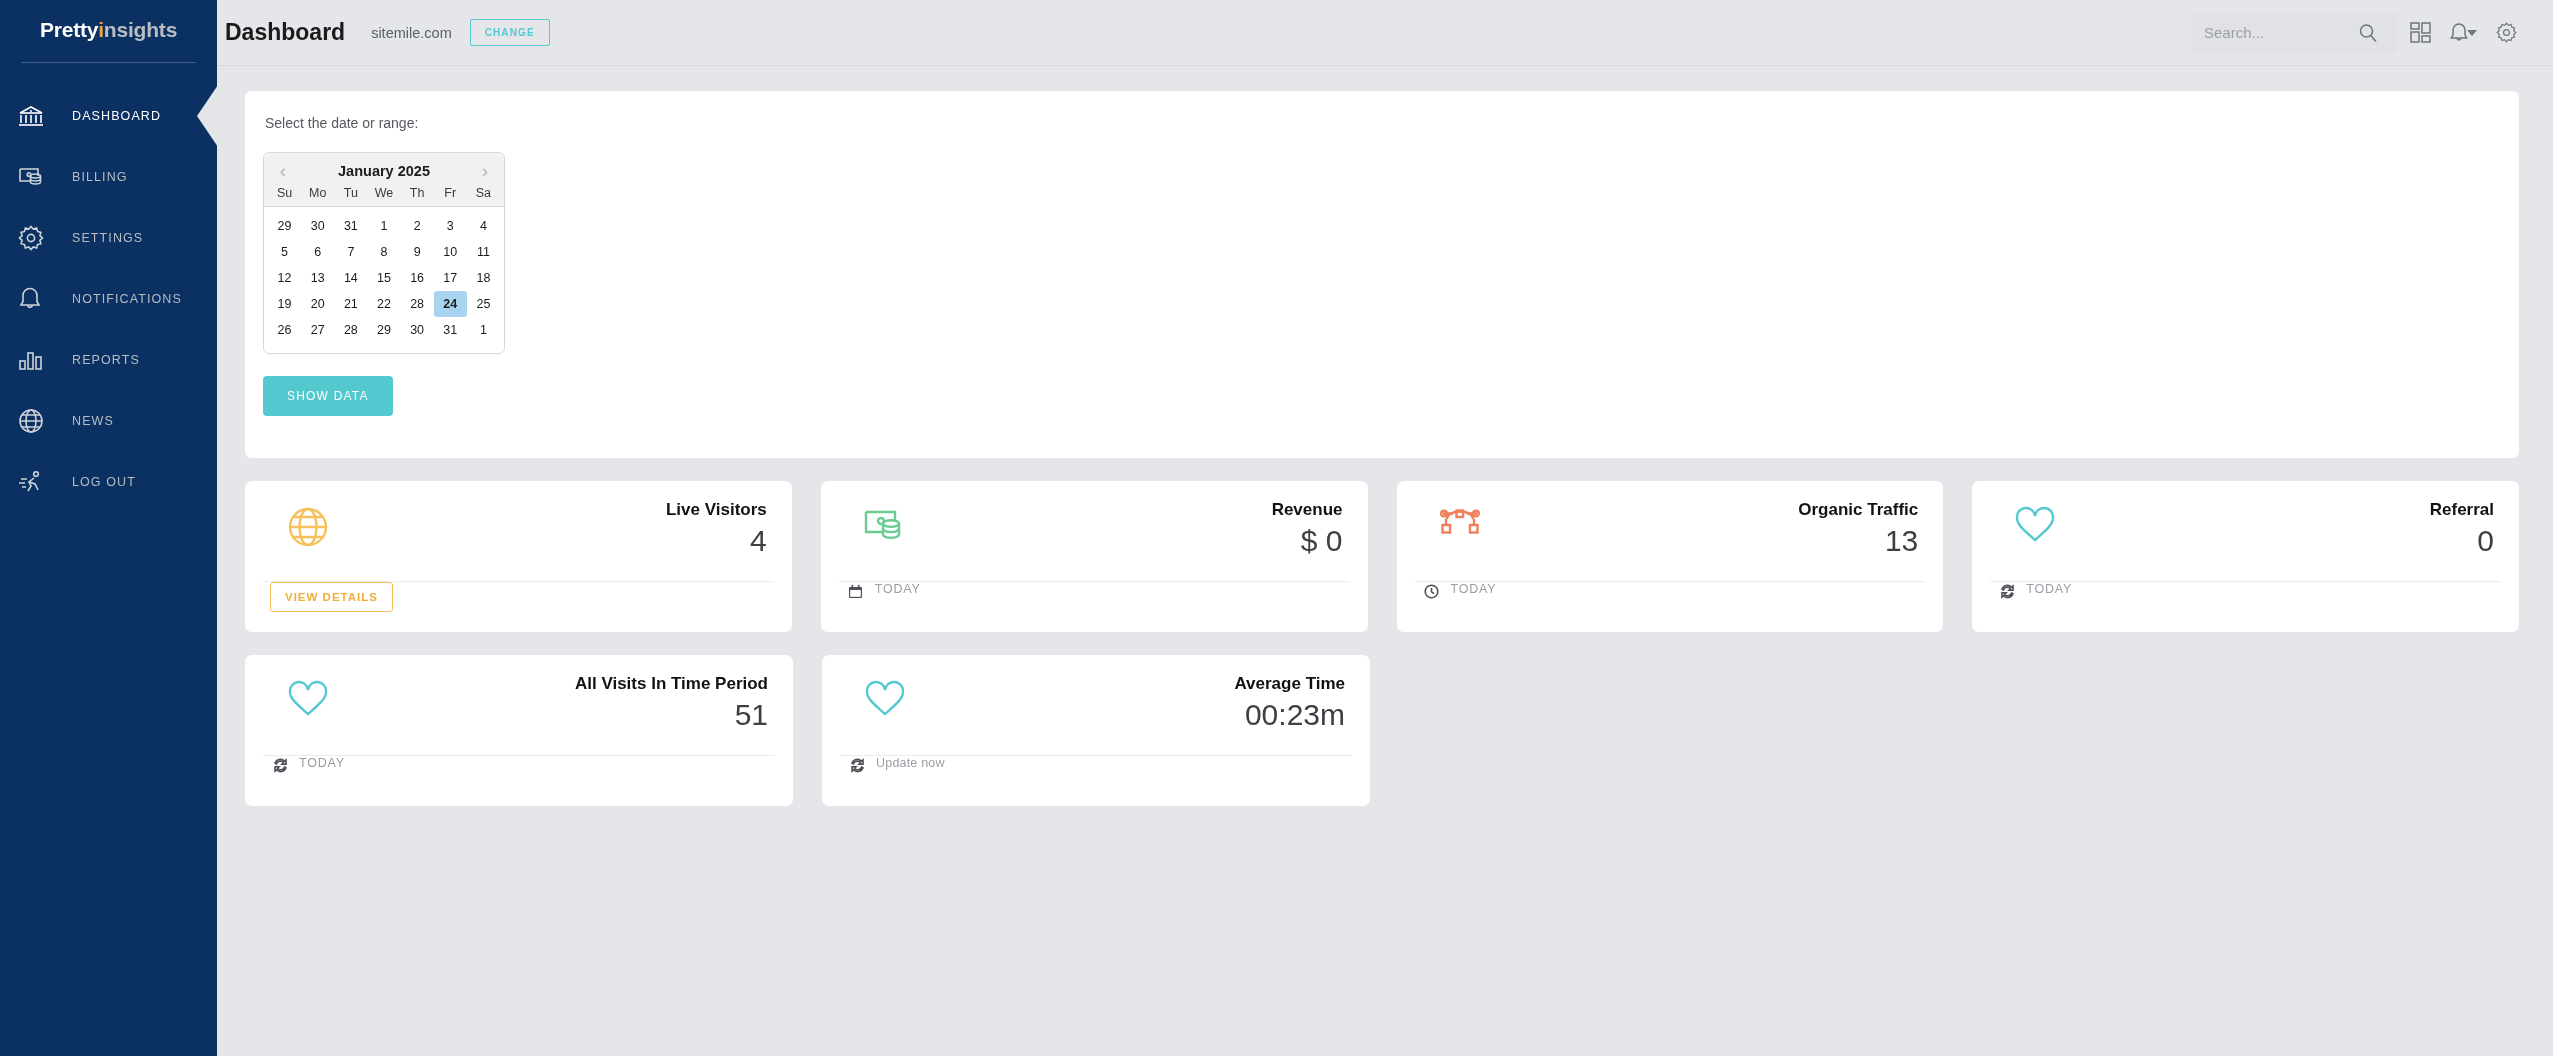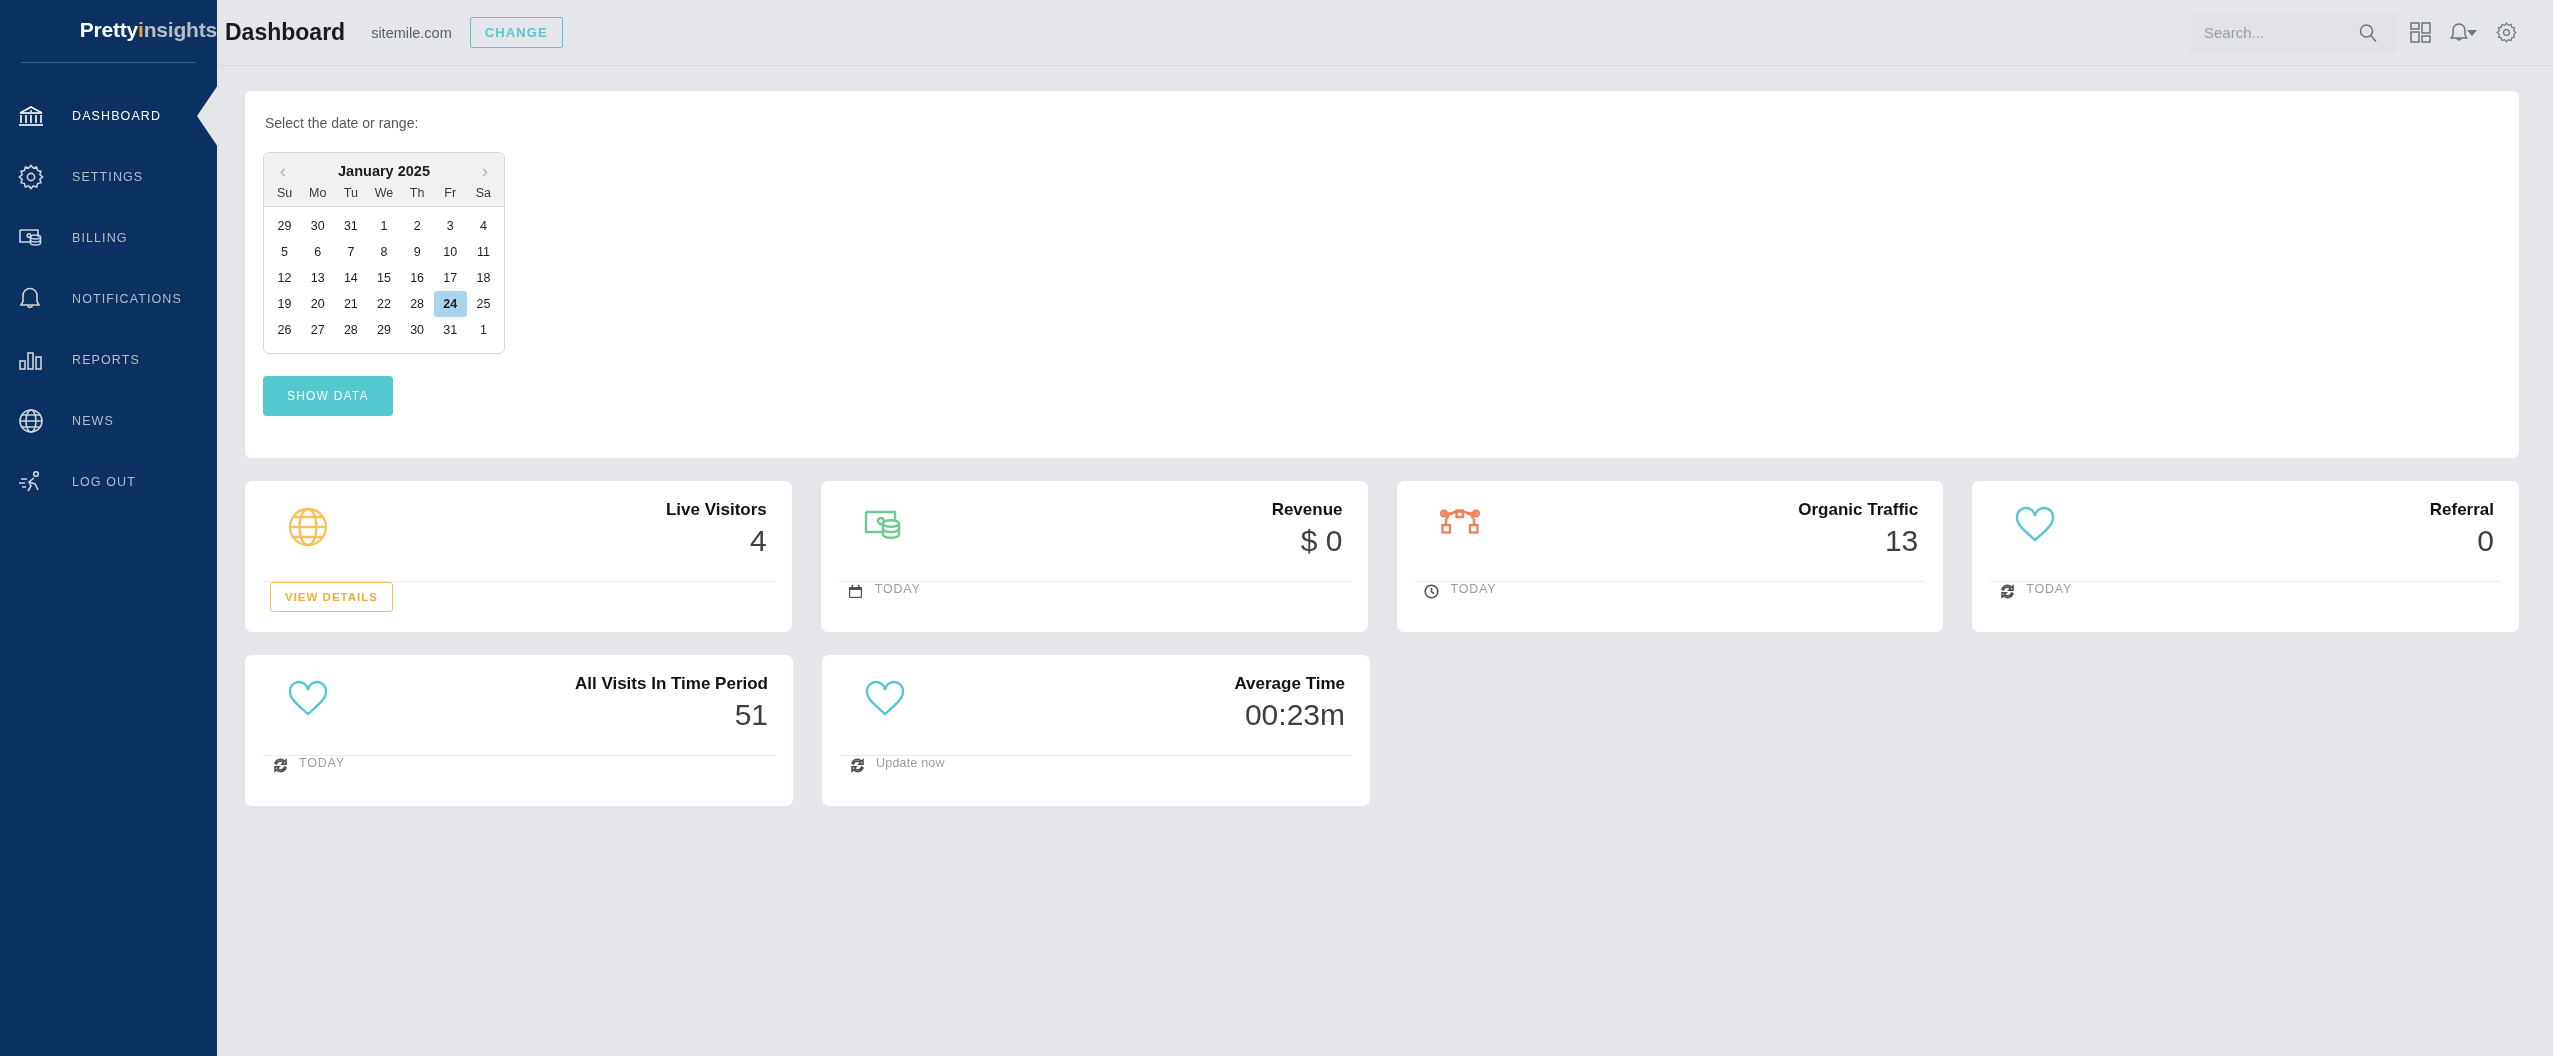--- a/index.html
+++ b/index.html
@@ -12,21 +12,21 @@
 
   
   .sidebar {
     position: absolute; left: 0; top: 0;
     width: 217px; height: 1056px;
     background: #0a3161;
     z-index: 5;
   }
   .logo-wrap {
     height: 52px;
-    display: flex; align-items: center; justify-content: flex-end;
+    display: flex; align-items: center; justify-content: center;
     padding-top: 8px;
   }
   .logo { font-size: 21px; font-weight: bold; letter-spacing: -0.2px; white-space: nowrap; }
   .logo .l-pretty { color: #ffffff; }
   .logo .l-i { color: #f0a33c; position: relative; }
   .logo .l-rest { color: #b9bcc2; }
   .logo-div {
     height: 1px; background: rgba(255,255,255,0.22);
     margin: 10px 21px 0 21px;
   }
@@ -72,21 +72,21 @@
     font-size: 23px; font-weight: bold; color: #1a1a1a;
   }
   .site-domain {
     margin-left: 26px; font-size: 14.5px; color: #5b5f66;
   }
   .change-btn {
     margin-left: 18px;
     border: 1.6px solid #55c8d1;
     color: #55c8d1;
     background: transparent;
-    font-size: 13px; font-weight: bold; letter-spacing: 1.1px;
+    font-size: 10px; font-weight: bold; letter-spacing: 1.1px;
     padding: 7px 14px;
     border-radius: 2px;
     cursor: pointer;
     font-family: "Liberation Sans", sans-serif;
   }
   .header-right {
     margin-left: auto; display: flex; align-items: center;
     padding-right: 24px; gap: 0;
   }
   .search-box {
@@ -268,39 +268,39 @@
             <path d="M2 9 H24"></path>
           </svg>
       </span>
       <span class="nav-label">DASHBOARD</span>
       <span class="nav-arrow"></span>
     </div>
 
 
     <div class="nav-item">
       <span class="nav-icon">
-        <svg width="26" height="26" viewBox="0 0 26 26">
-            <circle cx="13" cy="13" r="3.6"></circle>
-            <path d="M13 1.5 l2.3 2.6 3.3-1 1 3.3 3.3 1 -1 3.3 2.6 2.3 -2.6 2.3 1 3.3 -3.3 1 -1 3.3 -3.3-1 -2.3 2.6 -2.3-2.6 -3.3 1 -1-3.3 -3.3-1 1-3.3 -2.6-2.3 2.6-2.3 -1-3.3 3.3-1 1-3.3 3.3 1 z"></path>
-          </svg>
-      </span>
-      <span class="nav-label">SETTINGS</span>
-    </div>
-
-    <div class="nav-item">
-      <span class="nav-icon">
         <svg width="26" height="24" viewBox="0 0 26 24">
             <path d="M2 4 H20 V11 M2 4 V16 H13"></path>
             <circle cx="11" cy="9.5" r="1.8"></circle>
             <ellipse cx="17.5" cy="11" rx="5" ry="2"></ellipse>
             <path d="M12.5 11 V17 a5 2 0 0 0 10 0 V11"></path>
             <path d="M12.5 14 a5 2 0 0 0 10 0"></path>
           </svg>
       </span>
       <span class="nav-label">BILLING</span>
+    </div>
+
+    <div class="nav-item">
+      <span class="nav-icon">
+        <svg width="26" height="26" viewBox="0 0 26 26">
+            <circle cx="13" cy="13" r="3.6"></circle>
+            <path d="M13 1.5 l2.3 2.6 3.3-1 1 3.3 3.3 1 -1 3.3 2.6 2.3 -2.6 2.3 1 3.3 -3.3 1 -1 3.3 -3.3-1 -2.3 2.6 -2.3-2.6 -3.3 1 -1-3.3 -3.3-1 1-3.3 -2.6-2.3 2.6-2.3 -1-3.3 3.3-1 1-3.3 3.3 1 z"></path>
+          </svg>
+      </span>
+      <span class="nav-label">SETTINGS</span>
     </div>
 
     <div class="nav-item">
       <span class="nav-icon">
         <svg width="24" height="26" viewBox="0 0 24 26">
             <path d="M12 2.5 a7 7 0 0 1 7 7 v6 l2 3.5 H3 l2-3.5 v-6 a7 7 0 0 1 7-7 z"></path>
             <path d="M9.5 19.5 a2.6 2.6 0 0 0 5 0"></path>
           </svg>
       </span>
       <span class="nav-label">NOTIFICATIONS</span>

